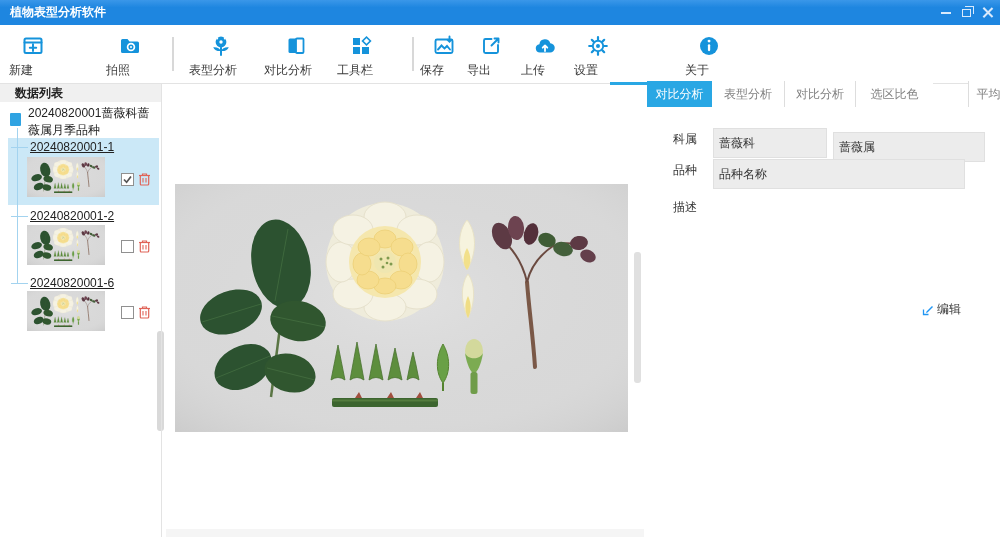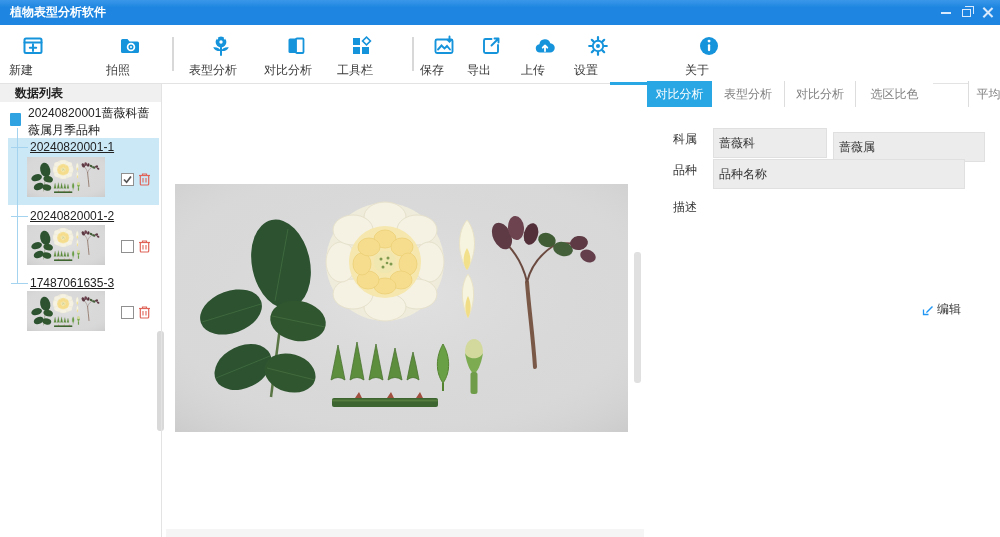--- a/index.html
+++ b/index.html
@@ -319,21 +319,21 @@
   <div class="item-label" style="top:125px">20240820001-2</div>
   <svg class="thumb" style="top:141px" viewBox="0 0 453 248" preserveAspectRatio="none">
       <use href="#specimen-art"></use>
     </svg>
   <div class="checkbox" style="top:156px"></div>
   <svg class="trash" style="top:155px" width="13" height="14" viewBox="0 0 13 14">
       <use href="#trash-art"></use>
     </svg>
 
   <div class="tree-tick" style="top:199px"></div>
-  <div class="item-label" style="top:192px">17487061635-3</div>
+  <div class="item-label" style="top:192px">20240820001-6</div>
   <svg class="thumb" style="top:207px" viewBox="0 0 453 248" preserveAspectRatio="none">
       <use href="#specimen-art"></use>
     </svg>
   <div class="checkbox" style="top:222px"></div>
   <svg class="trash" style="top:221px" width="13" height="14" viewBox="0 0 13 14">
       <use href="#trash-art"></use>
     </svg>
 
   <div class="side-scroll"></div>
 </div>

